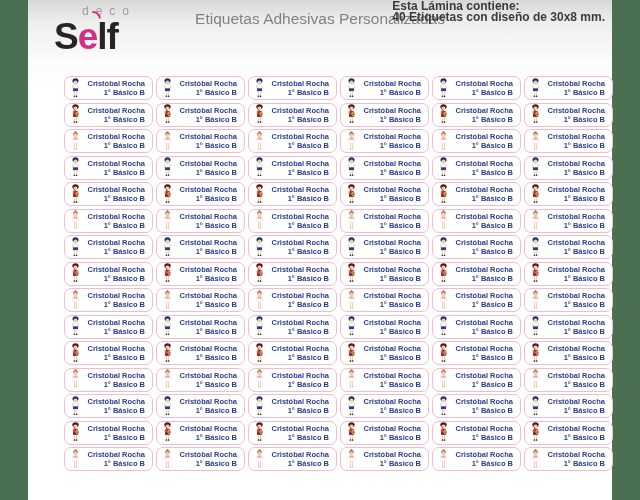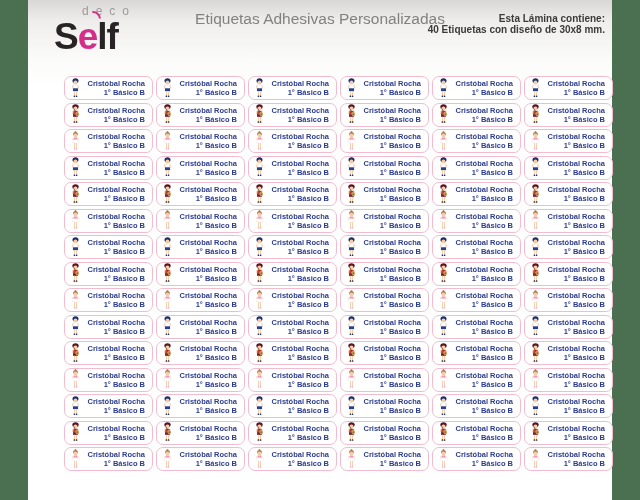--- a/index.html
+++ b/index.html
@@ -27,21 +27,21 @@
   .logo-e{color:var(--brand-pink,#d42e8b);position:relative;display:inline-block;}
   .logo-e::after{ 
     content:'';position:absolute;right:-4px;top:-7px;width:12px;height:12px;
     border:2.5px solid var(--brand-pink,#d42e8b);
     border-color:var(--brand-pink,#d42e8b) transparent transparent transparent;
     border-radius:50%;transform:rotate(40deg);
   }
   .title-block{position:absolute;left:50%;transform:translateX(-50%);top:10px;text-align:center;white-space:nowrap;}
   .title{font-size:15.5px;color:#828180;margin-bottom:10px;}
   .subtitle{font-size:12px;font-weight:bold;color:#4e4d4c;}
-  .info{position:absolute;right:7px;top:13px;text-align:right;font-size:10px;font-weight:600;color:#3c3b3a;line-height:11px;white-space:nowrap;}
+  .info{position:absolute;right:7px;top:1px;text-align:left;font-size:12px;font-weight:600;color:#3c3b3a;line-height:11px;white-space:nowrap;}
   
   .sheet{
     position:absolute;left:36px;top:76px;
     display:grid;grid-template-columns:repeat(6,89px);
     column-gap:3px;row-gap:2.5px;
   }
   .label{
     height:22px;background:#fff;
     border:1px solid var(--label-border,#f3bccd);
     border-radius:7px;

